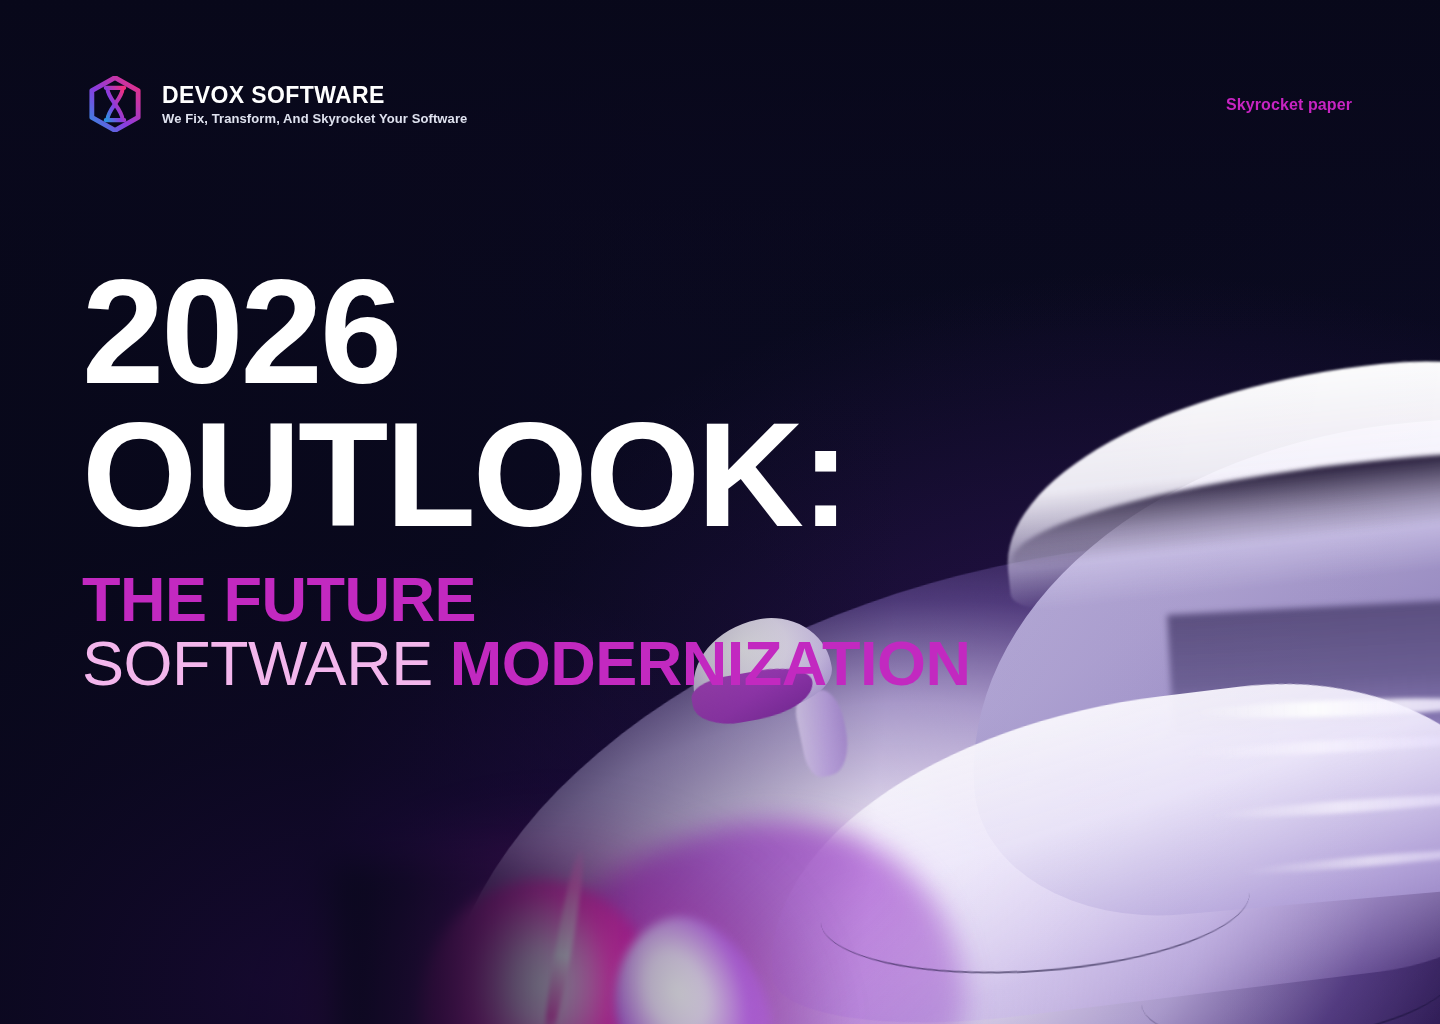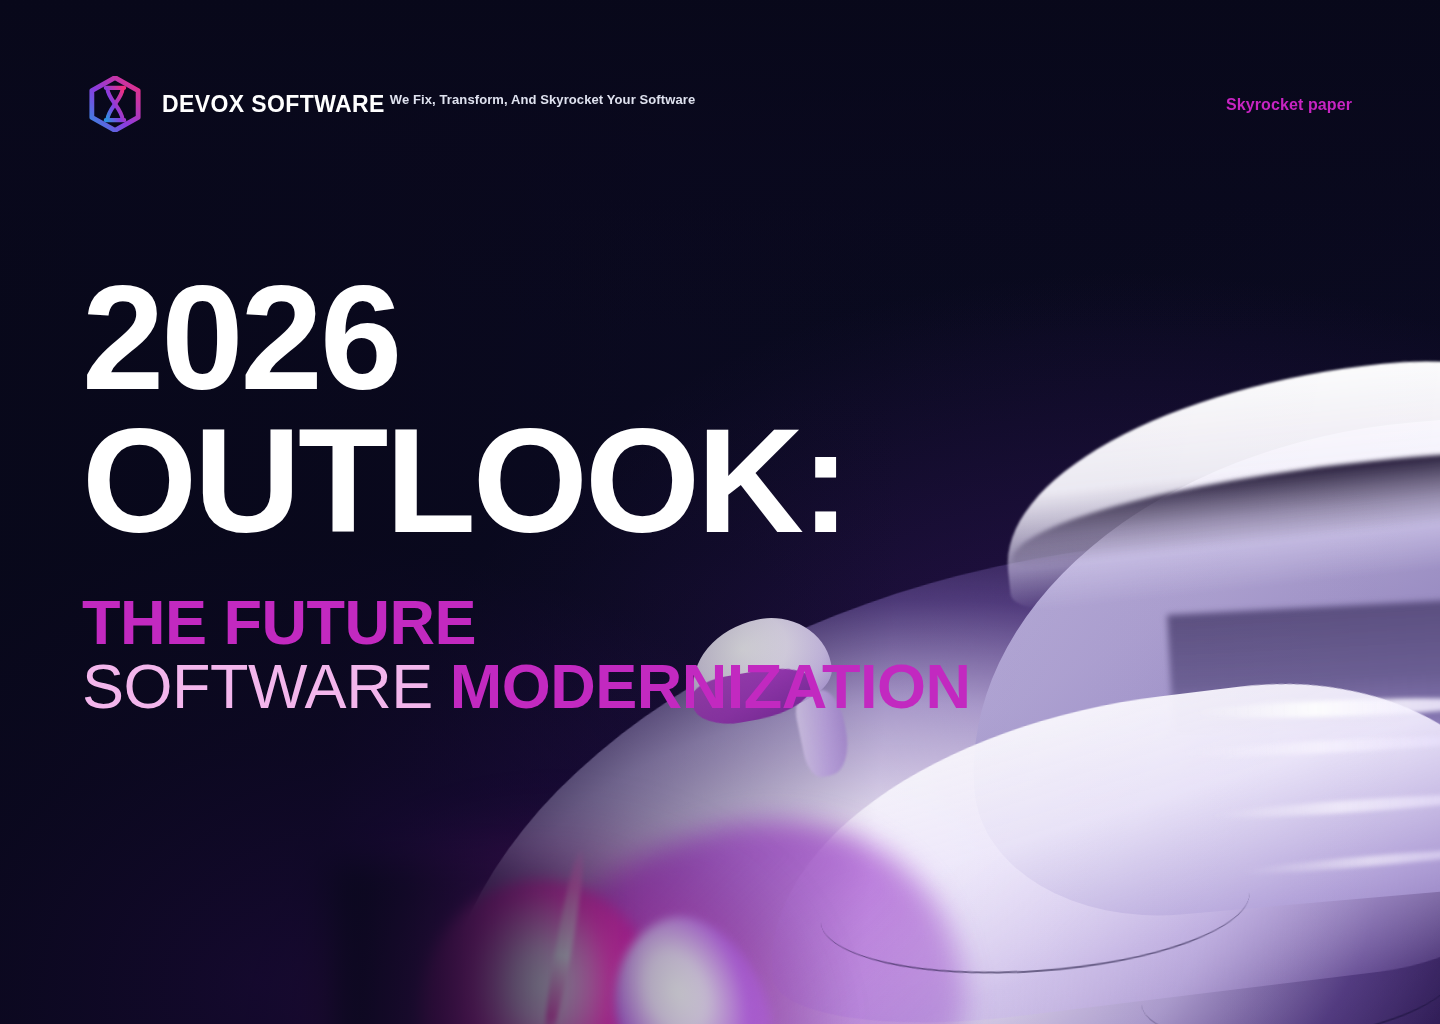--- a/index.html
+++ b/index.html
@@ -198,21 +198,21 @@
   .header {
     position:absolute;
     left:0; right:0; top:76px;
     display:flex; align-items:flex-start;
     padding:0 88px;
   }
   .brand { display:flex; align-items:center; gap:20px; }
 
   .logo-mark { width:54px; height:56px; flex:0 0 auto; display:block; }
 
-  .brand-text { display:flex; flex-direction:row; gap:5px; }
+  .brand-text { display:flex; flex-direction:column; gap:5px; }
   .brand-name {
     color:#ffffff;
     font-size:23px;
     font-weight:700;
     letter-spacing:0.4px;
     line-height:1;
   }
   .brand-tagline {
     color:#dfe2ef;
     font-size:13px;
@@ -229,34 +229,34 @@
     font-weight:700;
     letter-spacing:0.1px;
     margin-top:20px;
     white-space:nowrap;
   }
 
   
   .title-block {
     position:absolute;
     left:82px;
-    top:274px;
+    top:268px;
     width:1260px;
   }
   .t-year, .t-outlook {
     color:#ffffff;
     font-weight:700;
     line-height:0.86;
     letter-spacing:-3px;
   }
   .t-year { font-size:148px; }
   .t-outlook { font-size:148px; margin-top:16px; }
 
   .subtitle {
-    margin-top:45px;
+    margin-top:28px;
     line-height:1.02;
     letter-spacing:-0.5px;
     white-space:nowrap;
   }
   .sub-line { display:block; font-size:63px; }
   .bold-magenta { color:#c229c0; font-weight:700; }
   .light-pink   { color:#f3b6ec; font-weight:400; }
 </style>
 </head>
 <body>

